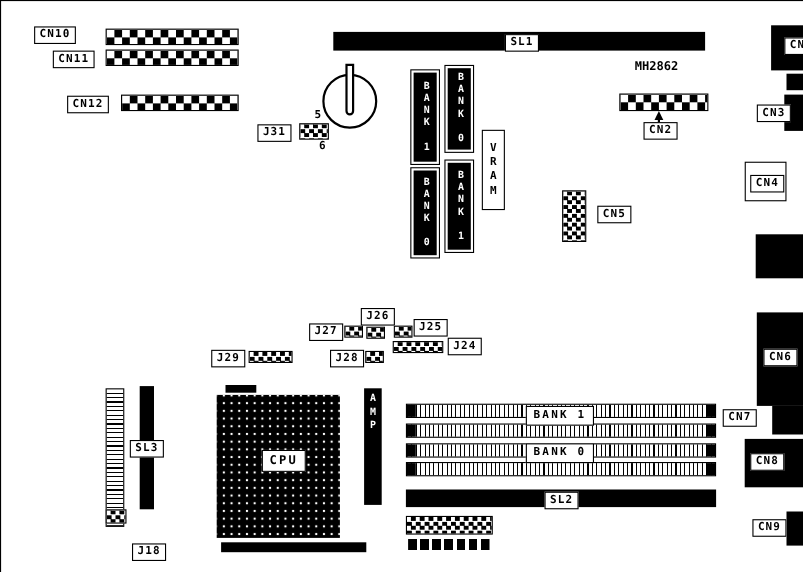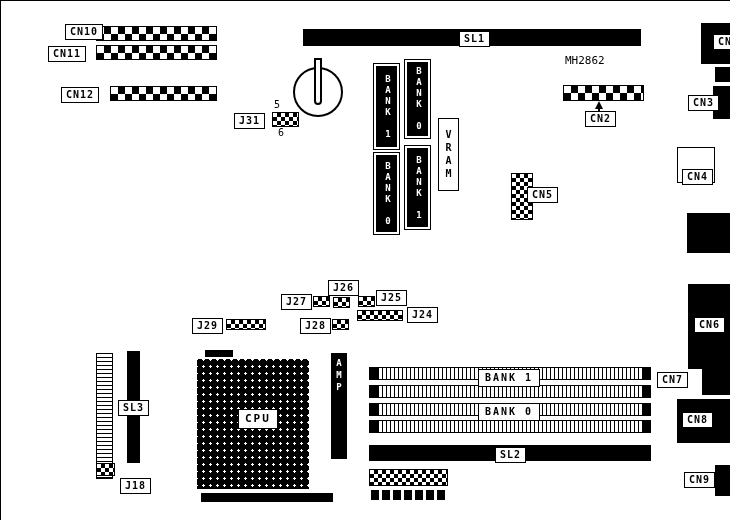--- a/index.html
+++ b/index.html
@@ -9,21 +9,21 @@
     border:1px solid #000; background:#fff; overflow:hidden;
     font-family:"DejaVu Sans Mono", monospace;
   }
   .label {
     position:absolute; box-sizing:border-box; background:#fff; border:1px solid #000;
     color:#000; font-size:10px; font-weight:bold; letter-spacing:1px; line-height:12px;
     padding:1px 4px; white-space:nowrap; z-index:6;
   }
   .label-lg { font-size:11px; padding:3px 6px; letter-spacing:2px;text-align:center; }
   .label-wide { letter-spacing:2px; padding:2px 6px; }
-  .txt { position:absolute; font-size:10px; font-weight:normal; color:#000; z-index:6; white-space:nowrap; }
+  .txt { position:absolute; font-size:10px; font-weight:bold; color:#000; z-index:6; white-space:nowrap;margin-left:12px; }
   .black { position:absolute; background:#000; box-sizing:border-box; }
   .pins {
     position:absolute; box-sizing:border-box; border:1px solid #000; background-color:#fff;
     background-image:conic-gradient(#000 25%, transparent 25% 50%, #000 50% 75%, transparent 75%);
     background-size:14px 14px; z-index:2;
   }
   .pins-sm { background-size:8px 8px; }
   .outline { position:absolute; box-sizing:border-box; border:1px solid #000; background:#fff; }
   .circle { border-radius:50%; border-width:2px; z-index:1; }
   .stick { border-width:2px; border-radius:0 0 4px 4px; z-index:3; }
@@ -63,21 +63,21 @@
   .stem { position:absolute; background:#000; z-index:6; }
   .pads { position:absolute; background-image:repeating-linear-gradient(90deg,#000 0 8px,transparent 8px 11px); }
 </style>
 </head>
 <body>
 
 <div class="board">
 
   <div class="pins" style="left:95px;top:25px;width:121px;height:15px"></div>
   <div class="pins" style="left:95px;top:44px;width:121px;height:15px"></div>
-  <div class="label" style="left:64px;top:23px">CN10</div>
+  <div class="label" style="left:30px;top:23px">CN10</div>
   <div class="label" style="left:47px;top:45px">CN11</div>
   <div class="pins" style="left:109px;top:85px;width:107px;height:15px"></div>
   <div class="label" style="left:60px;top:86px">CN12</div>
 
   <div class="label" style="left:233px;top:112px">J31</div>
   <div class="pins pins-sm" style="left:271px;top:111px;width:27px;height:15px"></div>
   <div class="txt" style="left:273px;top:98px">5</div>
   <div class="txt" style="left:277px;top:126px">6</div>
 
   <div class="outline circle" style="left:292px;top:66px;width:50px;height:50px"></div>
@@ -101,29 +101,29 @@
   <div class="outline vbox" style="left:437px;top:117px;width:21px;height:73px">VRAM</div>
 
   <div class="txt" style="left:564px;top:53px;font-size:11px">MH2862</div>
 
   <div class="pins" style="left:562px;top:84px;width:81px;height:16px"></div>
   <div class="arrow-up" style="left:594px;top:100px"></div>
   <div class="stem" style="left:597px;top:105px;width:2px;height:7px"></div>
   <div class="label" style="left:584px;top:110px">CN2</div>
 
   <div class="pins pins-sm" style="left:510px;top:172px;width:22px;height:47px"></div>
-  <div class="label" style="left:526px;top:186px">CN5</div>
+  <div class="label" style="left:542px;top:186px">CN5</div>
 
   <div class="black" style="left:700px;top:22px;width:29px;height:41px"></div>
   <div class="label" style="left:712px;top:33px">CN1</div>
   <div class="black" style="left:714px;top:66px;width:15px;height:15px"></div>
   <div class="black" style="left:712px;top:85px;width:17px;height:33px"></div>
   <div class="label" style="left:687px;top:94px">CN3</div>
   <div class="outline" style="left:676px;top:146px;width:38px;height:36px"></div>
-  <div class="label" style="left:681px;top:168px">CN4</div>
+  <div class="label" style="left:681px;top:158px">CN4</div>
   <div class="black" style="left:686px;top:212px;width:43px;height:40px"></div>
   <div class="black" style="left:687px;top:283px;width:42px;height:85px"></div>
   <div class="label" style="left:693px;top:316px">CN6</div>
   <div class="black" style="left:701px;top:368px;width:28px;height:26px"></div>
   <div class="label" style="left:656px;top:371px">CN7</div>
   <div class="black" style="left:676px;top:398px;width:53px;height:44px"></div>
   <div class="label" style="left:681px;top:411px">CN8</div>
   <div class="black" style="left:714px;top:464px;width:15px;height:31px"></div>
   <div class="label" style="left:683px;top:471px">CN9</div>
 
@@ -137,21 +137,21 @@
   <div class="pins pins-sm" style="left:356px;top:309px;width:46px;height:11px"></div>
   <div class="label" style="left:299px;top:317px">J28</div>
   <div class="pins pins-sm" style="left:331px;top:318px;width:17px;height:11px"></div>
   <div class="label" style="left:191px;top:317px">J29</div>
   <div class="pins pins-sm" style="left:225px;top:318px;width:40px;height:11px"></div>
 
   <div class="hatch-h" style="left:95px;top:352px;width:17px;height:126px"></div>
   <div class="black" style="left:126px;top:350px;width:13px;height:112px"></div>
   <div class="label" style="left:117px;top:399px">SL3</div>
   <div class="pins pins-sm" style="left:95px;top:462px;width:19px;height:13px"></div>
-  <div class="label" style="left:119px;top:477px">J18</div>
+  <div class="label" style="left:119px;top:493px">J18</div>
 
   <div class="black" style="left:204px;top:349px;width:28px;height:7px"></div>
   <div class="dotgrid" style="left:196px;top:358px;width:112px;height:130px"></div>
   <div class="label label-lg" style="left:237px;top:408px">CPU</div>
   <div class="black" style="left:200px;top:492px;width:132px;height:9px"></div>
 
   <div class="black" style="left:330px;top:352px;width:16px;height:106px">
     <div class="amp-label">AMP</div>
   </div>
 

